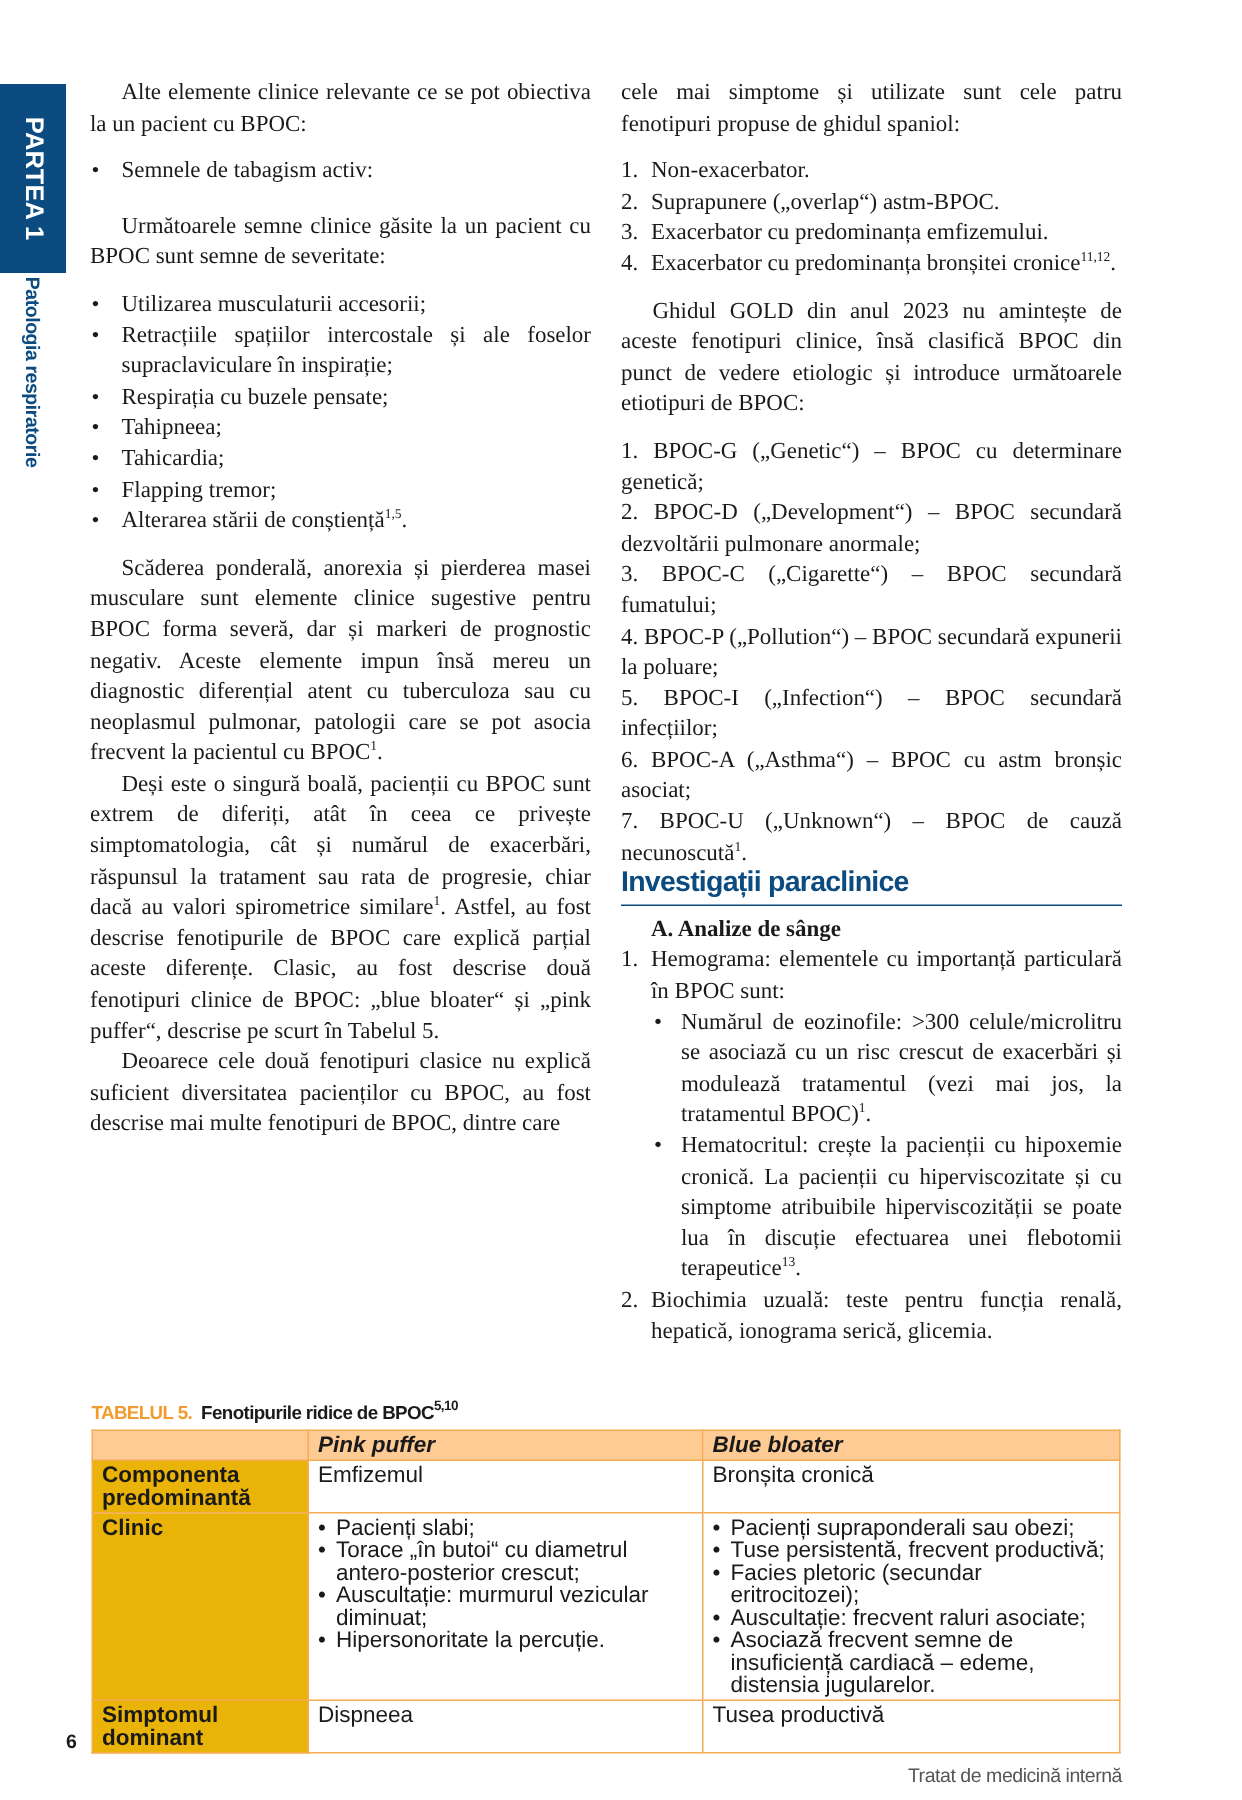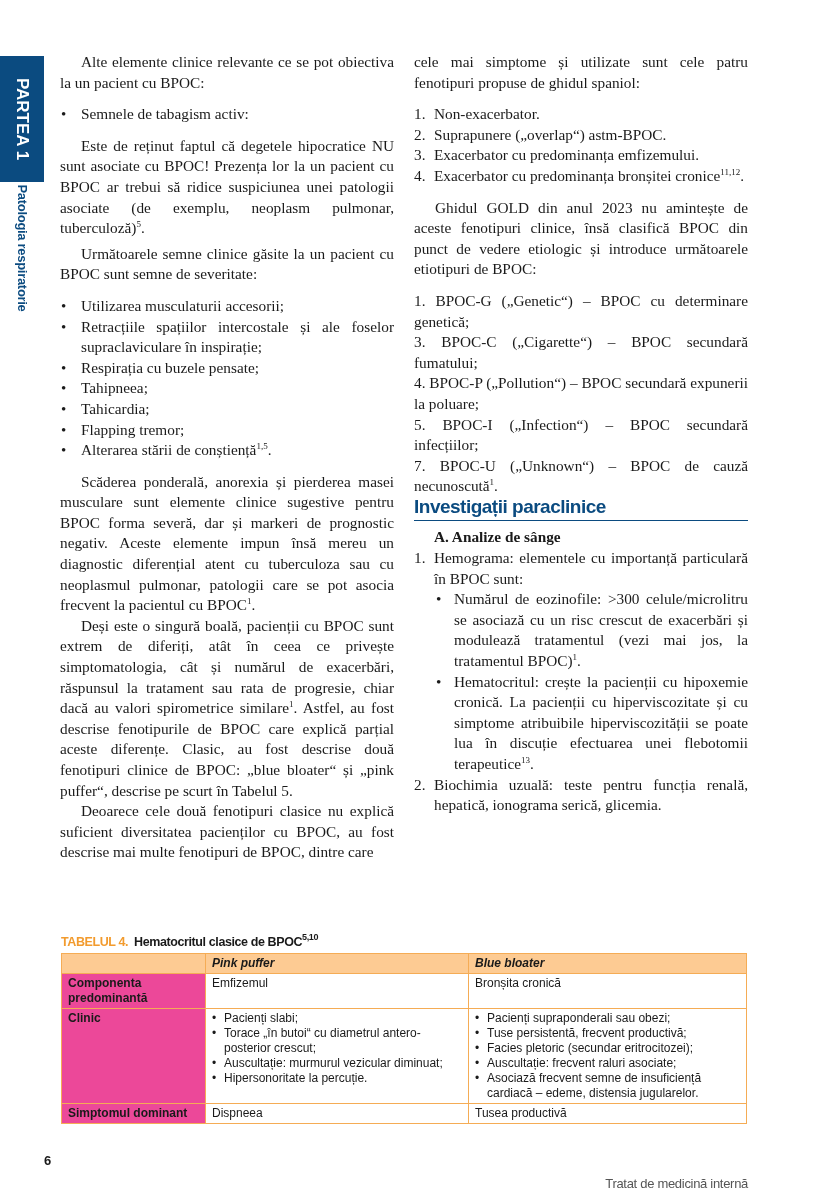--- a/index.html
+++ b/index.html
@@ -48,25 +48,25 @@
   ul.inner > li { position: relative; padding-left: 20px; text-align: justify; }
   ul.inner > li::before { content: "•"; position: absolute; left: 2px; }
 
   .table-title {
     position: absolute; left: 61px; top: 935px; font-family: "Liberation Sans", sans-serif; font-weight: bold;
     font-size: 12.5px; letter-spacing: -0.4px; color: #1a1a1a;
   }
   .table-title .lbl { color: #f29b2e; margin-right: 6px; }
   table.t5 {
     position: absolute; left: 61px; top: 953px; width: 686px; border-collapse: collapse;
-    font-family: "Liberation Sans", sans-serif; font-size: 12px; line-height: 15px; color: #1a1a1a;
+    font-family: "Liberation Sans", sans-serif; font-size: 15px; line-height: 15px; color: #1a1a1a;
   }
   table.t5 td, table.t5 th { border: 1.5px solid #f5ac55; vertical-align: top; padding: 2px 6px; text-align: left; }
   table.t5 thead th { background: #fdcb93; font-style: italic; font-weight: bold; height: 15px; }
-  table.t5 td.rh { background: #ec4899; font-weight: bold; width: 131px; }
+  table.t5 td.rh { background: #eab308; font-weight: bold; width: 131px; }
   table.t5 td.c1 { width: 250px; margin-top: 20px; }
   table.t5 ul { list-style: none; margin: 0; padding: 0; }
   table.t5 ul li { position: relative; padding-left: 12px; }
   table.t5 ul li::before { content: "•"; position: absolute; left: 0; }
   .footer-num {
     position: absolute; left: 44px; top: 1153px; font-family: "Liberation Sans", sans-serif; font-weight: bold; font-size: 13px;
   }
   .footer-title {
     position: absolute; right: 80px; top: 1176px; font-family: "Liberation Sans", sans-serif; font-size: 13px; color: #555;
     letter-spacing: -0.3px;
@@ -81,21 +81,20 @@
 
 <div class="col col-left">
   <p class="indent">Alte elemente clinice relevante ce se pot obiectiva la un pacient cu BPOC:</p>
   <div class="gap"></div>
   <ul class="bul">
     <li>
       <span>Semnele de tabagism activ:</span>
     </li>
   </ul>
   <div class="gap"></div>
-  <p class="indent"><span>Este de reținut faptul că degetele hipocratice NU sunt asociate cu BPOC! Prezența lor la un pacient cu BPOC ar trebui să ridice suspiciunea unei patologii asociate (de exemplu, neoplasm pulmonar, tuberculoză)</span><sup>5</sup>.</p>
   <div class="gap-s"></div>
   <p class="indent">Următoarele semne clinice găsite la un pacient cu BPOC sunt semne de severitate:</p>
   <div class="gap"></div>
   <ul class="bul">
     <li>Utilizarea musculaturii accesorii;</li>
     <li>Retracțiile spațiilor intercostale și ale foselor supraclaviculare în inspirație;</li>
     <li>Respirația cu buzele pensate;</li>
     <li>Tahipneea;</li>
     <li>Tahicardia;</li>
     <li>Flapping tremor;</li>
@@ -114,41 +113,43 @@
     <li><span class="n">1.</span><span>Non-exacerbator.</span></li>
     <li><span class="n">2.</span><span>Suprapunere („overlap“) astm-BPOC.</span></li>
     <li><span class="n">3.</span><span>Exacerbator cu predominanța emfizemului.</span></li>
     <li><span class="n">4.</span><span>Exacerbator cu predominanța bronșitei cronice</span><sup>11,12</sup><span>.</span></li>
   </ol>
   <div class="gap"></div>
   <p class="indent">Ghidul GOLD din anul 2023 nu amintește de aceste fenotipuri clinice, însă clasifică BPOC din punct de vedere etiologic și introduce următoarele etiotipuri de BPOC:</p>
   <div class="gap"></div>
   <ul class="etio">
     <li>1. BPOC-G („Genetic“) – BPOC cu determinare genetică;</li>
+    <li>2. BPOC-D („Development“) – BPOC secundară dezvoltării pulmonare anormale;</li>
     <li>3. BPOC-C („Cigarette“) – BPOC secundară fumatului;</li>
     <li>4. BPOC-P („Pollution“) – BPOC secundară expunerii la poluare;</li>
     <li>5. BPOC-I („Infection“) – BPOC secundară infecțiilor;</li>
+    <li>6. BPOC-A („Asthma“) – BPOC cu astm bronșic asociat;</li>
     <li><span>7. BPOC-U („Unknown“) – BPOC de cauză necunoscută</span><sup>1</sup>.</li>
   </ul>
   <div class="section-title">Investigații paraclinice</div>
   <div class="sub-title">A. Analize de sânge</div>
   <ol class="num">
     <li>
       <span class="n">1.</span><span>Hemograma: elementele cu importanță particulară în BPOC sunt:</span>
       <ul class="inner">
         <li><span>Numărul de eozinofile: &gt;300 celule/microlitru se asociază cu un risc crescut de exacerbări și modulează tratamentul (vezi mai jos, la tratamentul BPOC)</span><sup>1</sup>.</li>
         <li><span>Hematocritul: crește la pacienții cu hipoxemie cronică. La pacienții cu hipervіscozitate și cu simptome atribuibile hipervіscozității se poate lua în discuție efectuarea unei flebotomii terapeutice</span><sup>13</sup>.</li>
       </ul>
     </li>
     <li><span class="n">2.</span><span>Biochimia uzuală: teste pentru funcția renală, hepatică, ionograma serică, glicemia.</span></li>
   </ol>
 </div>
 
 <div class="table-title">
-  <span class="lbl">TABELUL 4.</span><span>Hematocritul clasice de BPOC</span><sup>5,10</sup>
+  <span class="lbl">TABELUL 5.</span><span>Fenotipurile ridice de BPOC</span><sup>5,10</sup>
 </div>
 <table class="t5">
   <thead>
     <tr>
       <th></th>
       <th>Pink puffer</th>
       <th>Blue bloater</th>
     </tr>
   </thead>
   <tbody>

